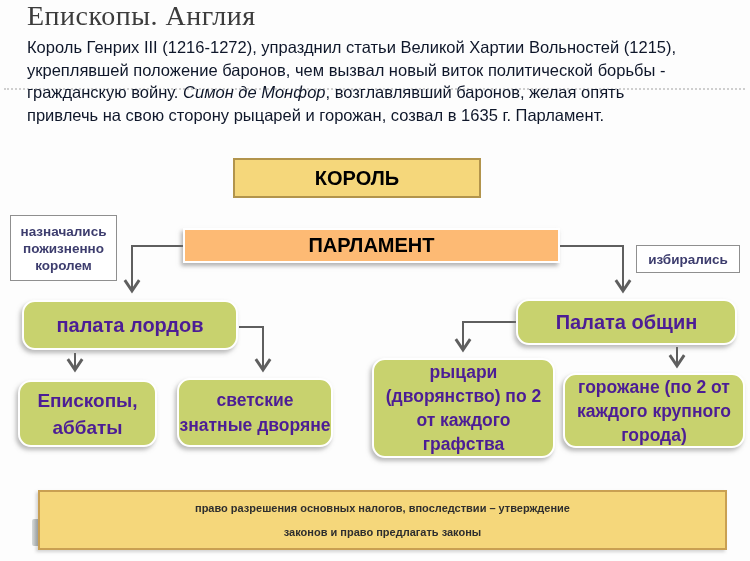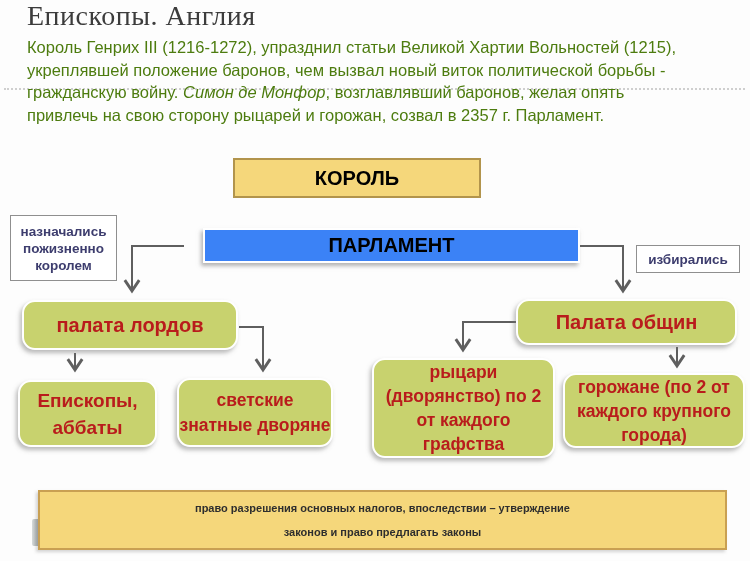--- a/index.html
+++ b/index.html
@@ -11,49 +11,49 @@
     position:absolute; left:27px; top:0px; margin:0;
     font-family:"Liberation Serif", serif; font-weight:normal;
     font-size:28px; color:#3C3C3C; letter-spacing:0.5px;
   }
   .dotted {
     position:absolute; left:4px; top:88px; width:741px; height:0;
     border-top:2px dotted #CFCFCF;
   }
   .intro {
     position:absolute; left:27px; top:36px; width:716px; margin:0;
-    font-size:16.5px; line-height:22.6px; color:#4d7c0f;
+    font-size:16.5px; line-height:22.6px; color:#0f172a;
     white-space:pre-line;
   }
   .intro em { font-style:italic; }
   .arrows { position:absolute; left:0; top:0; pointer-events:none; }
   .box, .gbox, .note, .footer-banner {
     position:absolute; display:flex; align-items:center; justify-content:center;
     text-align:center; box-sizing:border-box; white-space:pre-line;
   }
   .box { font-weight:bold; color:#000; }
   .king {
     left:233px; top:158px; width:248px; height:40px;
     background:#F5D77B; border:2px solid #B2944C; font-size:20px;
   }
   .parliament {
     left:183px; top:228px; width:377px; height:35px;
-    background:#3b82f6; border:2px solid #FFFFFF;
-    box-shadow:-2px 3px 4px rgba(120,120,120,.55); font-size:20px;margin-left:20px;
+    background:#fdba74; border:2px solid #FFFFFF;
+    box-shadow:-2px 3px 4px rgba(120,120,120,.55); font-size:20px;
   }
   .note {
     background:#FFFFFF; border:1px solid #8F8F8F; color:#3D3D6E;
     font-weight:600; font-size:13.5px; line-height:17px;
   }
   .note-left  { left:10px;  top:215px; width:107px; height:66px; }
   .note-right { left:636px; top:245px; width:104px; height:28px; }
   .gbox {
     background:#C8D26E; border:2.5px solid #FFFFFF; border-radius:13px;
     box-shadow:-2px 3px 4px rgba(120,120,120,.5);
-    font-weight:bold; color:#b91c1c;
+    font-weight:bold; color:#4c1d95;
   }
   .lords   { left:22px;  top:300px; width:216px; height:50px; font-size:20px; }
   .commons { left:516px; top:299px; width:221px; height:46px; font-size:20px; }
   .bishops { left:18px;  top:380px; width:139px; height:67px; font-size:19px;   line-height:27px; }
   .secular { left:177px; top:378px; width:156px; height:69px; font-size:17.5px; line-height:25px; }
   .knights { left:372px; top:358px; width:183px; height:100px; font-size:17.5px; line-height:24px; }
   .towns   { left:563px; top:373px; width:182px; height:75px;  font-size:17.5px; line-height:24px; }
   .footer-banner {
     left:38px; top:490px; width:689px; height:60px;
     background:#F5D77B; border:2px solid #C9A052;
@@ -71,21 +71,21 @@
 
 <div class="slide">
 
   <h1 class="title">Епископы. Англия</h1>
 
   <div class="dotted"></div>
 
   <p class="intro"><span>Король Генрих III (1216-1272), упразднил статьи Великой Хартии Вольностей (1215),
 укреплявшей положение баронов, чем вызвал новый виток политической борьбы -
 гражданскую войну. </span><em>Симон де Монфор</em><span>, возглавлявший баронов, желая опять
-привлечь на свою сторону рыцарей и горожан, созвал в 2357 г. Парламент.</span></p>
+привлечь на свою сторону рыцарей и горожан, созвал в 1635 г. Парламент.</span></p>
 
   <svg class="arrows" width="750" height="561" viewBox="0 0 750 561">
     <defs>
       <marker id="ah" viewBox="0 0 10 10" refX="7" refY="5" markerWidth="9" markerHeight="9" orient="auto-start-reverse">
         <path d="M1.5,1 L7.5,5 L1.5,9" fill="none" stroke="#5F5F5F" stroke-width="1.6"></path>
       </marker>
     </defs>
     <g fill="none" stroke="#5F5F5F" stroke-width="2">
       <path d="M184,246 H132 V290" marker-end="url(#ah)"></path>
       <path d="M559,246 H623 V290" marker-end="url(#ah)"></path>

